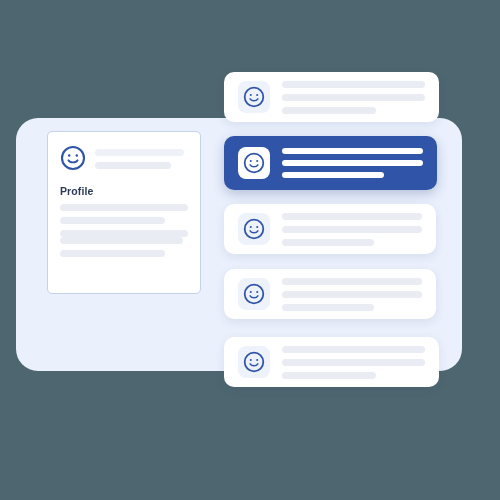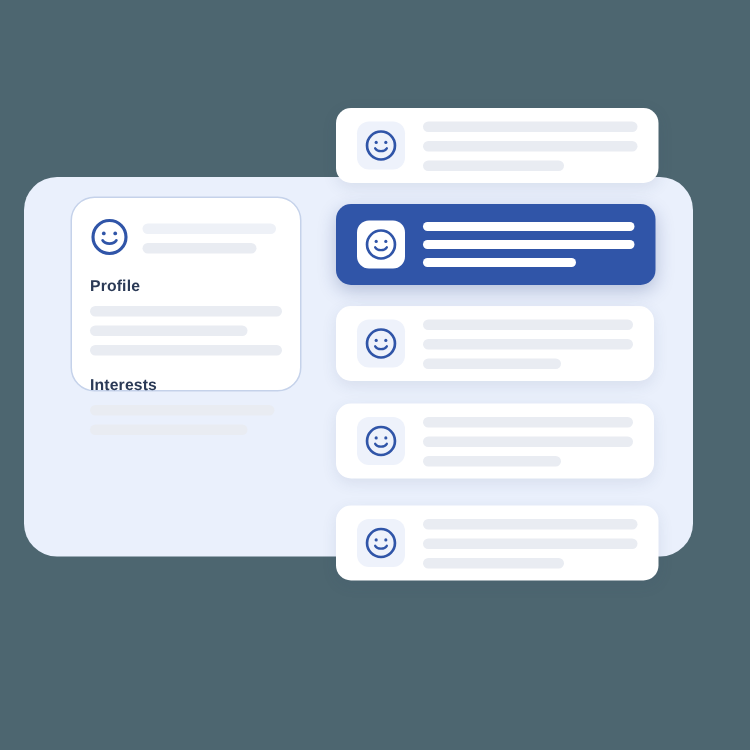--- a/index.html
+++ b/index.html
@@ -31,24 +31,24 @@
     border-radius: 22px;
     z-index: 1;
   }
 
   
   .profile-card {
     position: absolute;
     left: 47px;
     top: 131px;
     width: 154px;
-    height: 130px;
+    height: 163px;
     background: #ffffff;
     border: 1px solid #c5d2ea;
-    border-radius: 16px;
+    border-radius: 5px;
     box-sizing: border-box;
     z-index: 3;
     padding: 13px 12px 10px 12px;
   }
 
   .profile-head {
     display: flex;
     align-items: center;
     gap: 9px;
   }
@@ -178,21 +178,20 @@
       </span>
     </div>
 
     <div class="section-title">Profile</div>
     <div class="bar-group">
       <span class="bar w100"></span>
       <span class="bar w82"></span>
       <span class="bar w100"></span>
     </div>
 
-    <div class="section-title">Interests</div>
     <div class="bar-group">
       <span class="bar w96"></span>
       <span class="bar w82"></span>
     </div>
   </div>
 
   <div class="list-card white card-1">
     <span class="avatar-tile">
       <span>
         <svg class="smiley" width="22" height="22" viewBox="0 0 26 26" aria-hidden="true">

